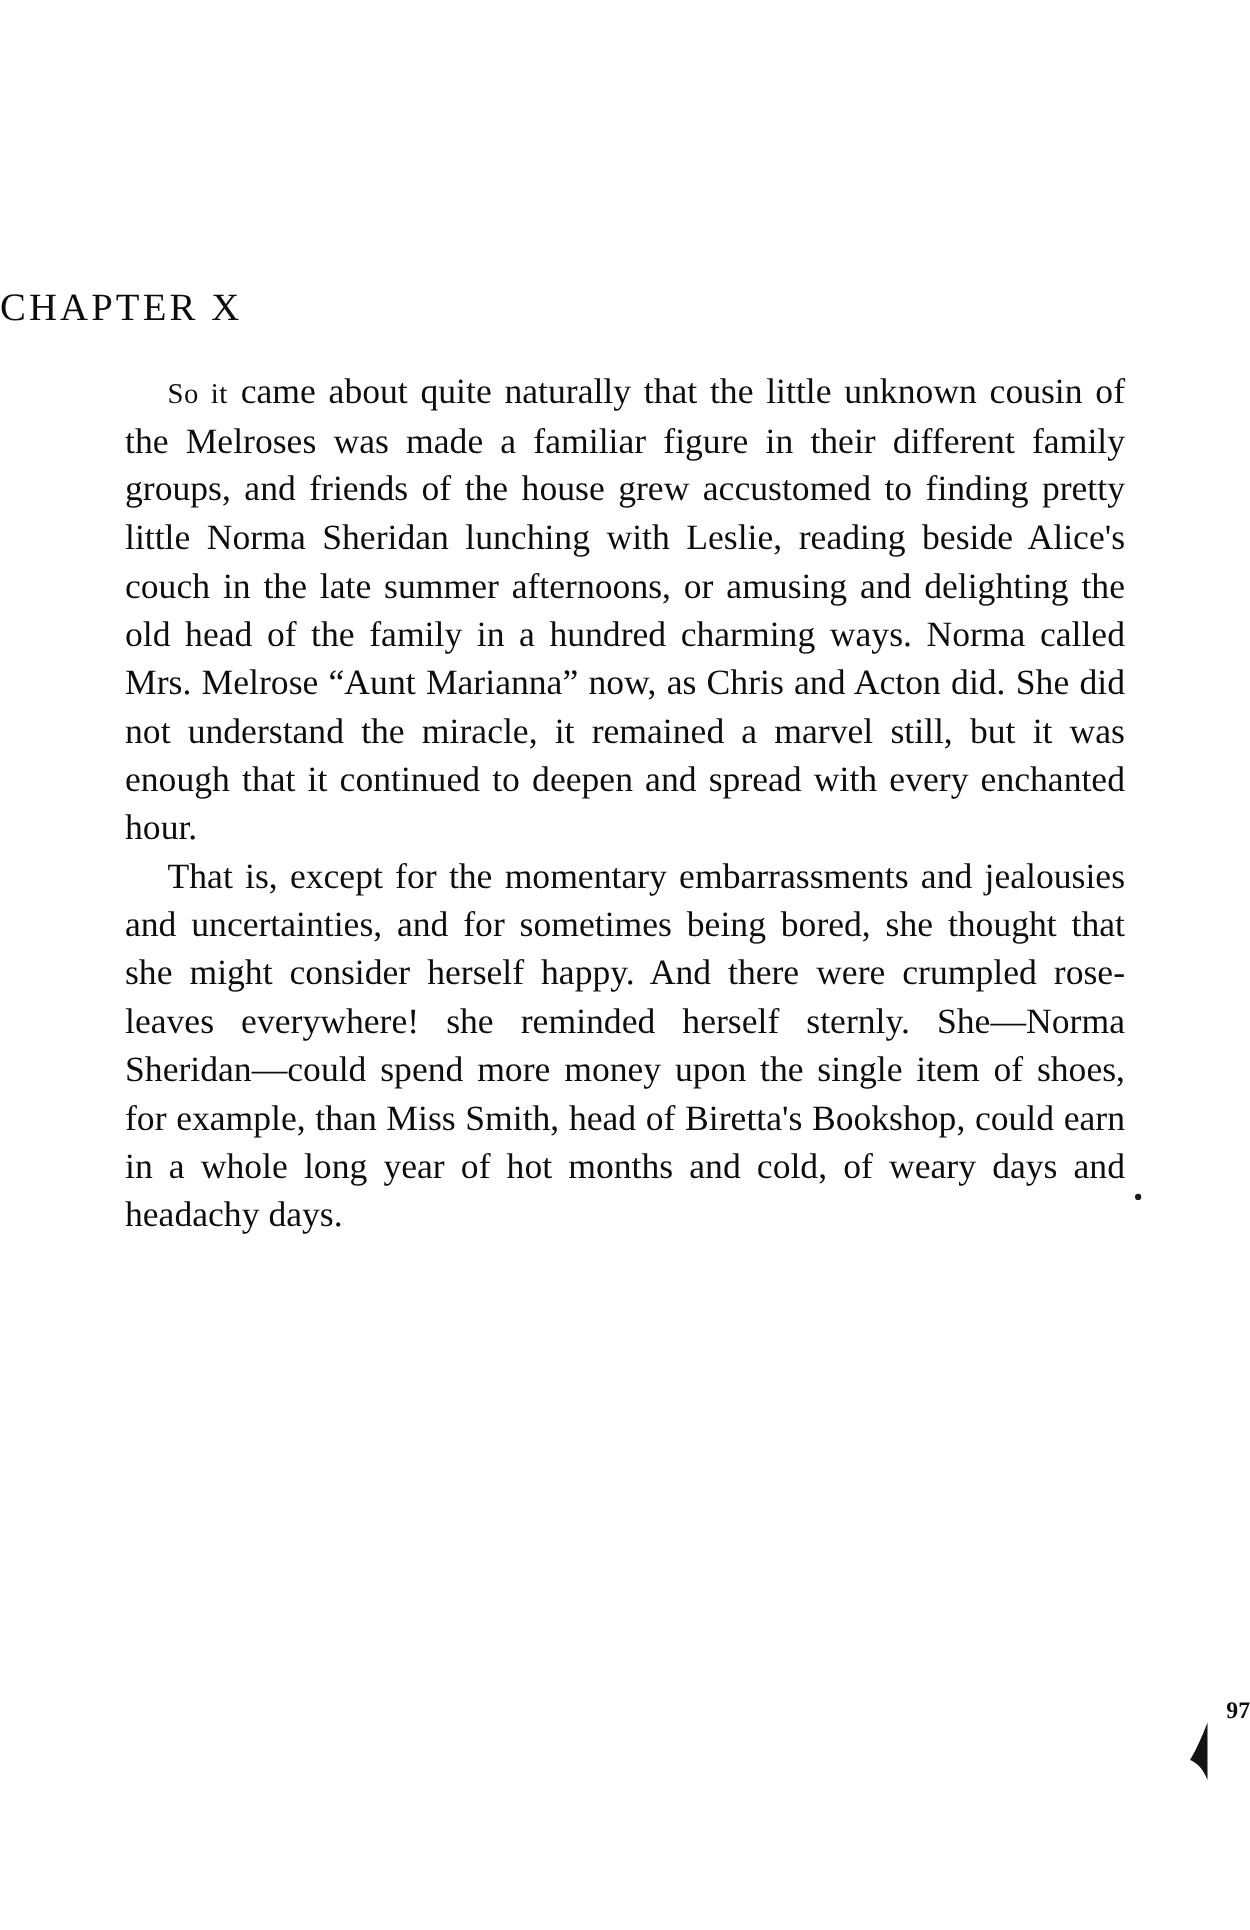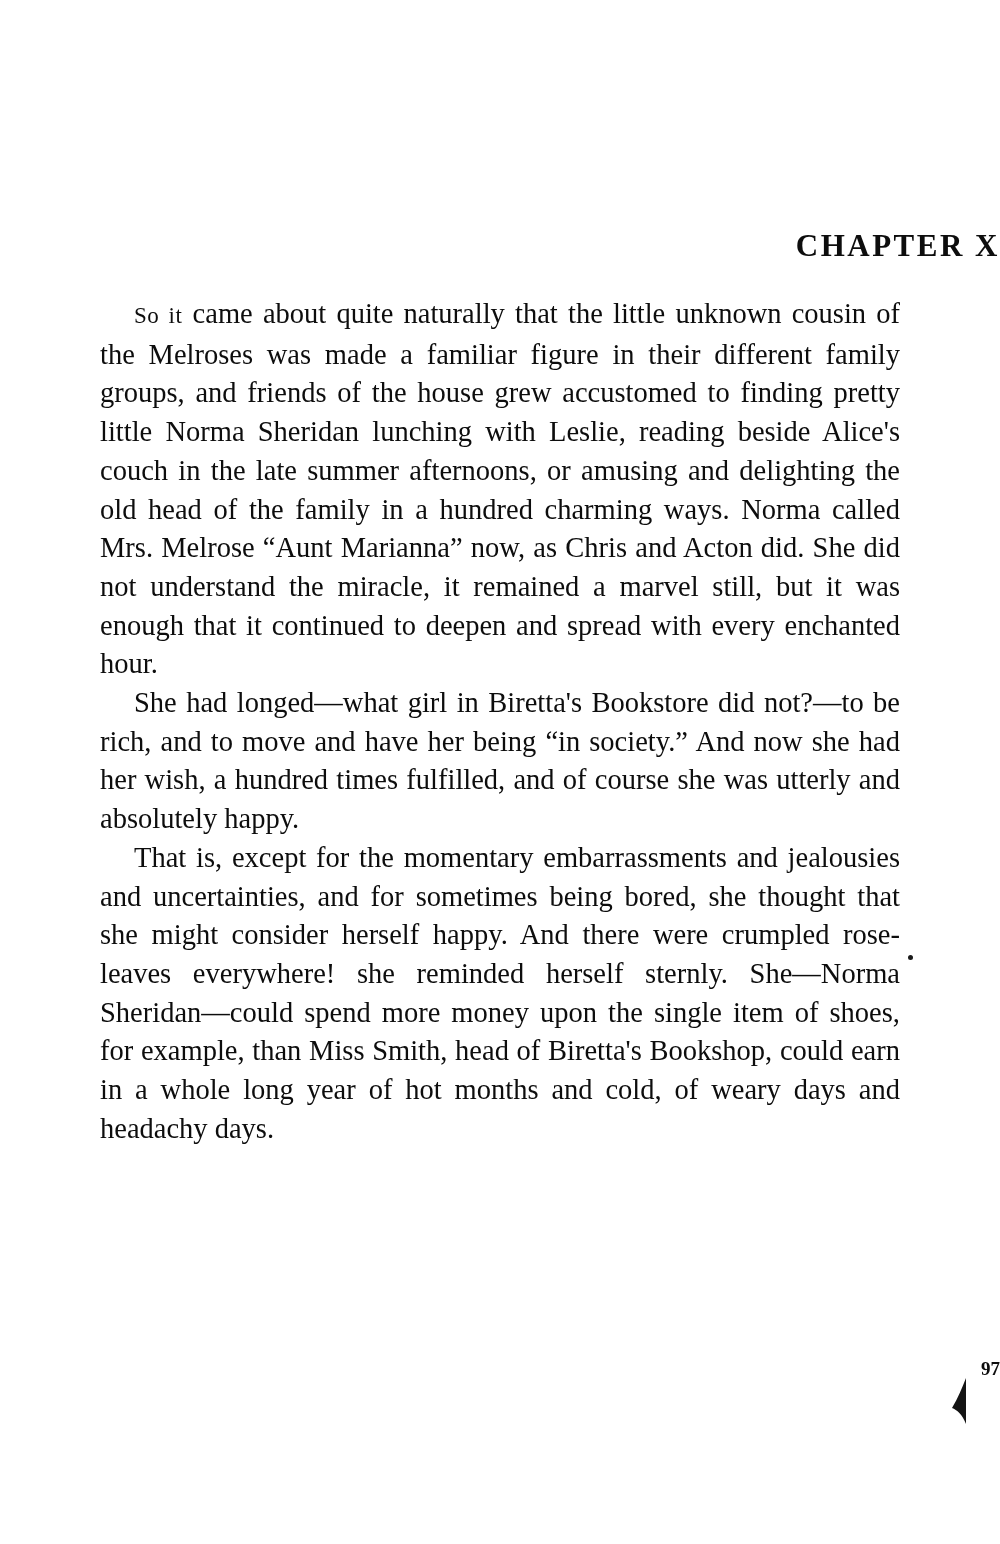--- a/index.html
+++ b/index.html
@@ -20,24 +20,24 @@
     left: 0;
     top: 0;
     width: 1000px;
     height: 1544px;
   }
   .chapter-heading {
     position: absolute;
     left: 0;
     top: 228px;
     width: 1000px;
-    text-align: right;
+    text-align: left;
     font-size: 31px;
     letter-spacing: 2.5px;
-    font-weight: 700;
+    font-weight: 400;
   }
   .body-text {
     position: absolute;
     left: 100px;
     top: 295px;
     width: 800px;
     font-size: 28.5px;
     line-height: 38.7px;
     text-align: justify;
     text-justify: inter-word;
@@ -82,21 +82,20 @@
 </style>
 </head>
 <body>
 
 <div class="page">
 
   <div class="chapter-heading">CHAPTER X</div>
 
   <div class="body-text">
     <p class="first"><span class="smallcaps">So it</span><span> came about quite naturally that the little unknown cousin of the Melroses was made a familiar figure in their different family groups, and friends of the house grew accustomed to finding pretty little Norma Sheridan lunching with Leslie, reading beside Alice's couch in the late summer afternoons, or amusing and delighting the old head of the family in a hundred charming ways.  Norma called Mrs. Melrose “Aunt Marianna” now, as Chris and Acton did.  She did not understand the miracle, it remained a marvel still, but it was enough that it continued to deepen and spread with every enchanted hour.</span></p>
-    <p>She had longed—what girl in Biretta's Bookstore did not?—to be rich, and to move and have her being “in society.”  And now she had her wish, a hundred times fulfilled, and of course she was utterly and absolutely happy.</p>
     <p>That is, except for the momentary embarrassments and jealousies and uncertainties, and for sometimes being bored, she thought that she might consider herself happy.  And there were crumpled rose-leaves everywhere! she reminded herself sternly.  She—Norma Sheridan—could spend more money upon the single item of shoes, for example, than Miss Smith, head of Biretta's Bookshop, could earn in a whole long year of hot months and cold, of weary days and headachy days.</p>
   </div>
 
   <div class="page-number">97</div>
 
   <div class="speck"></div>
 
   <div class="corner-mark">
     <svg width="22" height="48" viewBox="0 0 22 48">
       <path d="M18 0 C14 10, 10 20, 4 30 C9 32, 14 36, 18 46 Z" fill="#141414"></path>

